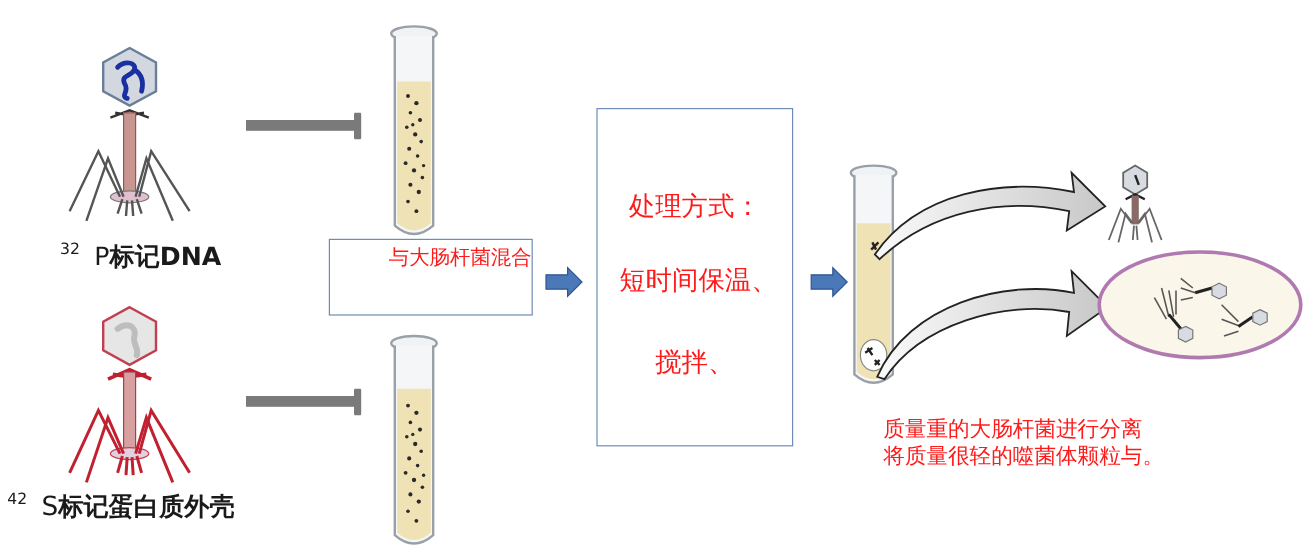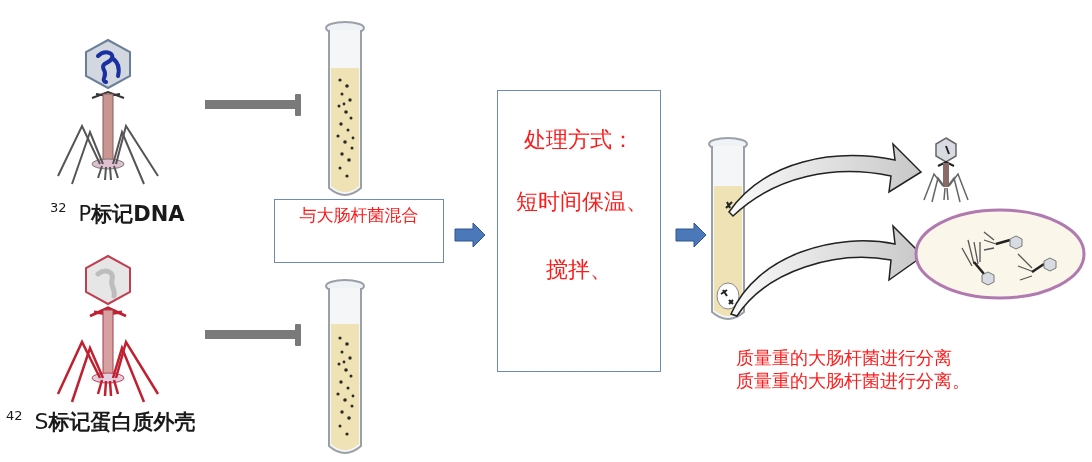--- a/index.html
+++ b/index.html
@@ -3,23 +3,23 @@
 <meta charset="utf-8">
 <style>
   html, body { margin:0; padding:0; background:#ffffff; }
   body { width:1092px; height:462px; position:relative; overflow:hidden;
          font-family:"DejaVu Sans","Liberation Sans",sans-serif; }
   .abs { position:absolute; }
   .label-black { color:#1a1a1a; font-size:21px; font-weight:bold; white-space:nowrap; }
   .label-black sup { font-size:13px; font-weight:normal; vertical-align:9px; margin-right:12px; }
   .box { border:1.5px solid #6f8bb5; background:#fff; box-sizing:border-box; }
   .red { color:#ff1a1a; }
-  .mix-box { text-align:center; font-size:17px; line-height:22px; padding-top:4px; }
+  .mix-box { text-align:right; font-size:17px; line-height:22px; padding-top:4px; }
   .process-box { text-align:center; font-size:22px; }
-  .process-box div { position:absolute; left:0; right:0; white-space:nowrap; }
+  .process-box div { position:absolute; left:0; right:0; white-space:nowrap;margin-top:32px; }
   .note { font-size:18px; line-height:23px; white-space:nowrap; }
   svg { overflow:visible; }
 </style>
 </head>
 <body>
 
 <svg class="abs" style="left:40px;top:36px" width="150" height="160" viewBox="0 0 150 160">
 
   <polygon points="68,4 90,16 90,40 68,52 46,40 46,16" fill="#d3d8e0" stroke="#6a7e9a" stroke-width="2"></polygon>
   <path d="M58,20 C64,14 74,16 72,22 C70,28 60,26 64,34 C68,40 60,44 66,46 M72,22 C78,26 80,32 78,40" fill="none" stroke="#1a2fa0" stroke-width="4" stroke-linecap="round"></path>
@@ -196,14 +196,14 @@
   </g>
   <g fill="#d8dce2" stroke="#777" stroke-width="1">
     <polygon points="74,68 80,71 80,78 74,81 68,78 68,71"></polygon>
     <polygon points="102,32 108,35 108,42 102,45 96,42 96,35"></polygon>
     <polygon points="136,54 142,57 142,64 136,67 130,64 130,57"></polygon>
   </g>
 </svg>
 
 <div class="abs note red" style="left:736px;top:346px">
   <div>质量重的大肠杆菌进行分离</div>
-  <div>质量重的大肠杆菌进行分离。</div>
+  <div>将质量很轻的噬菌体颗粒与。</div>
 </div>
 
 </body></html>

